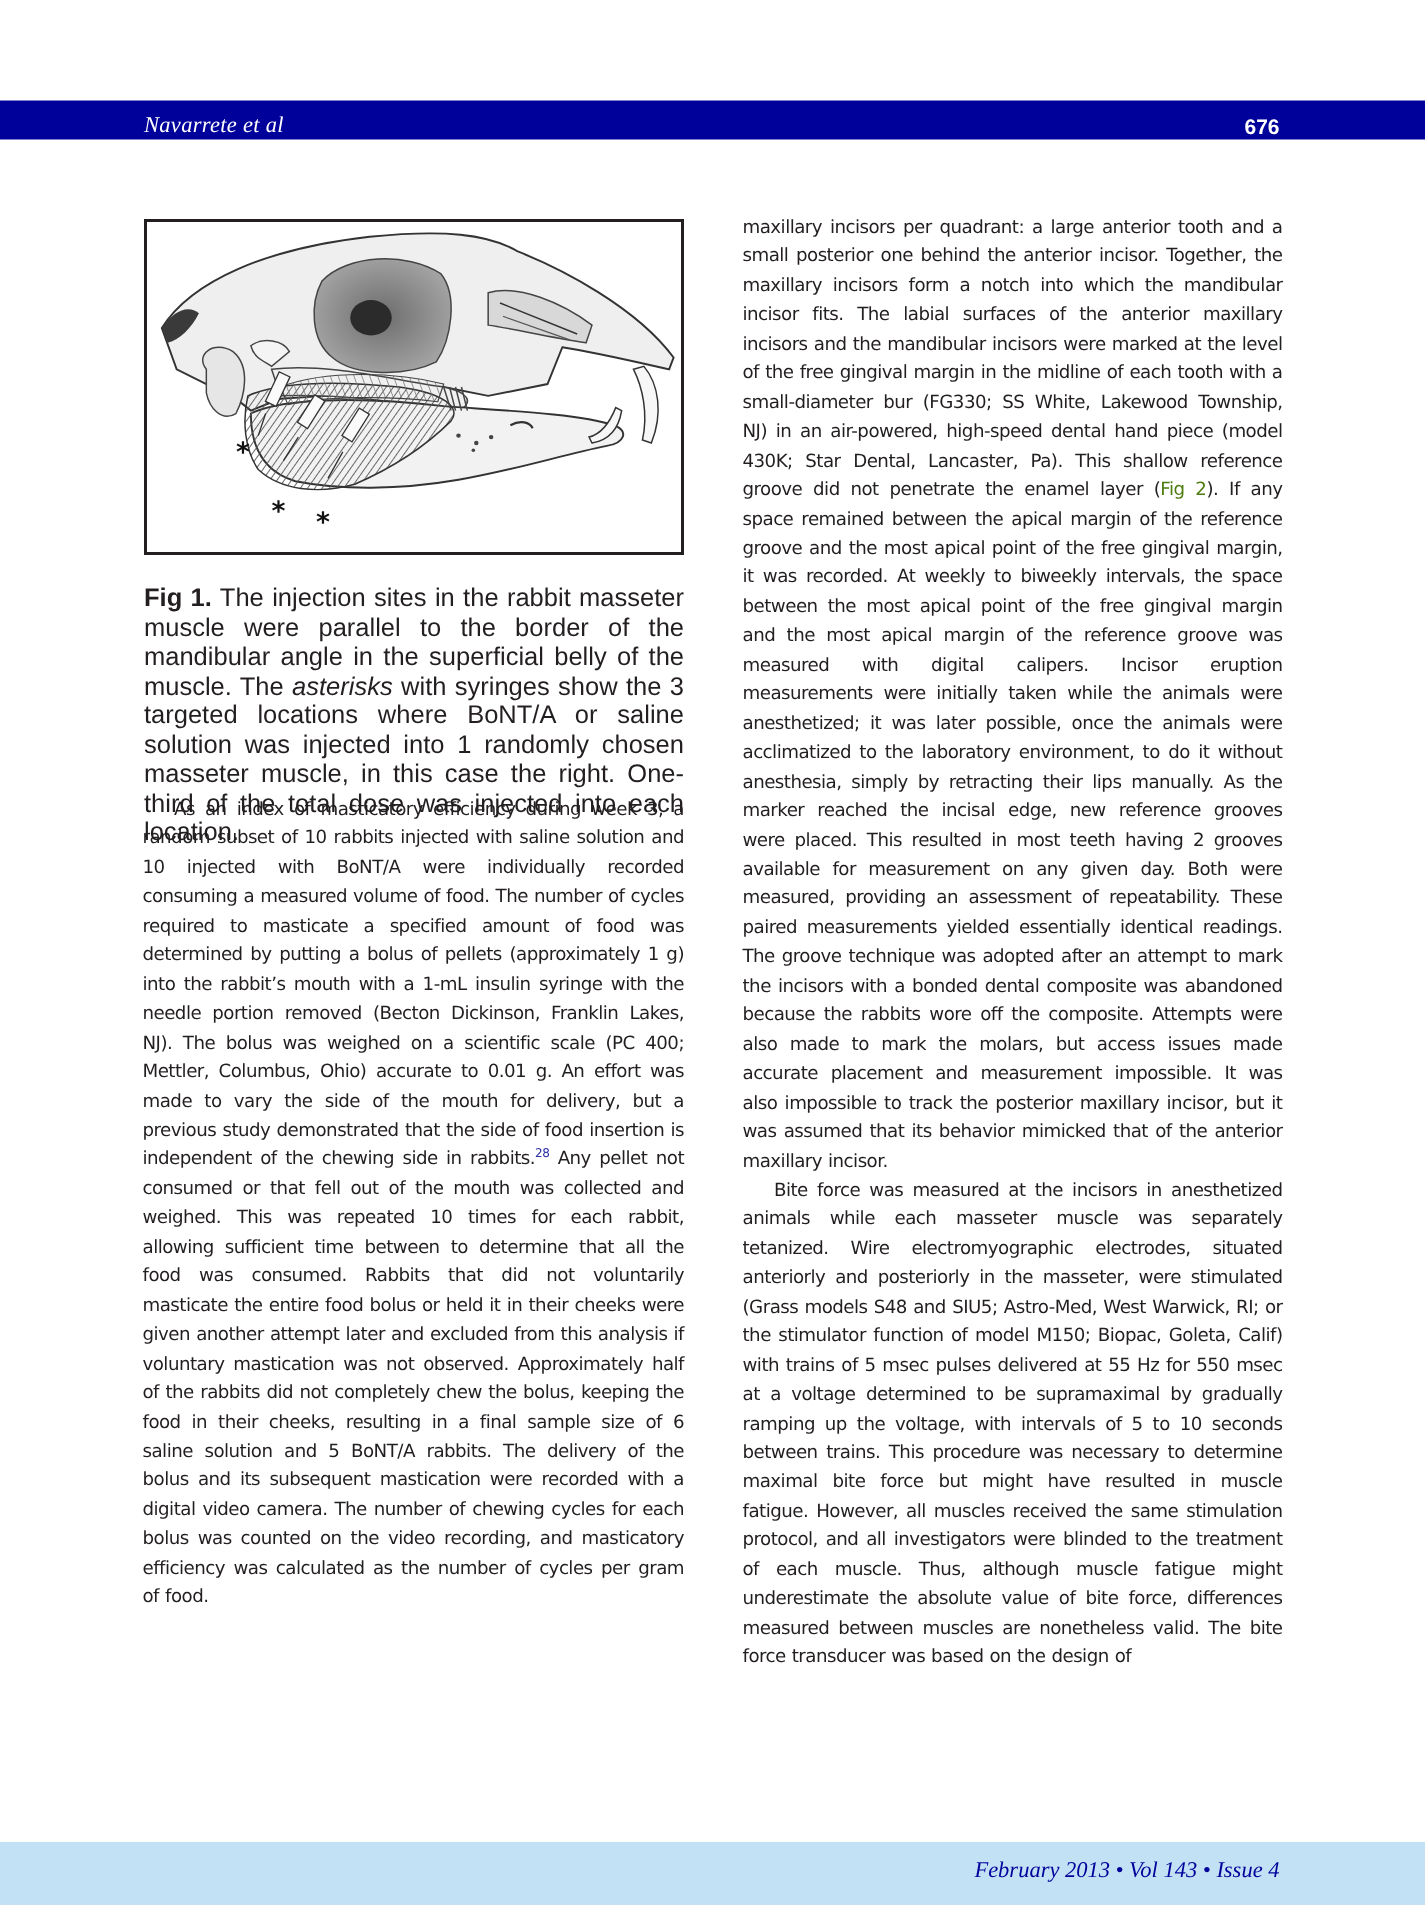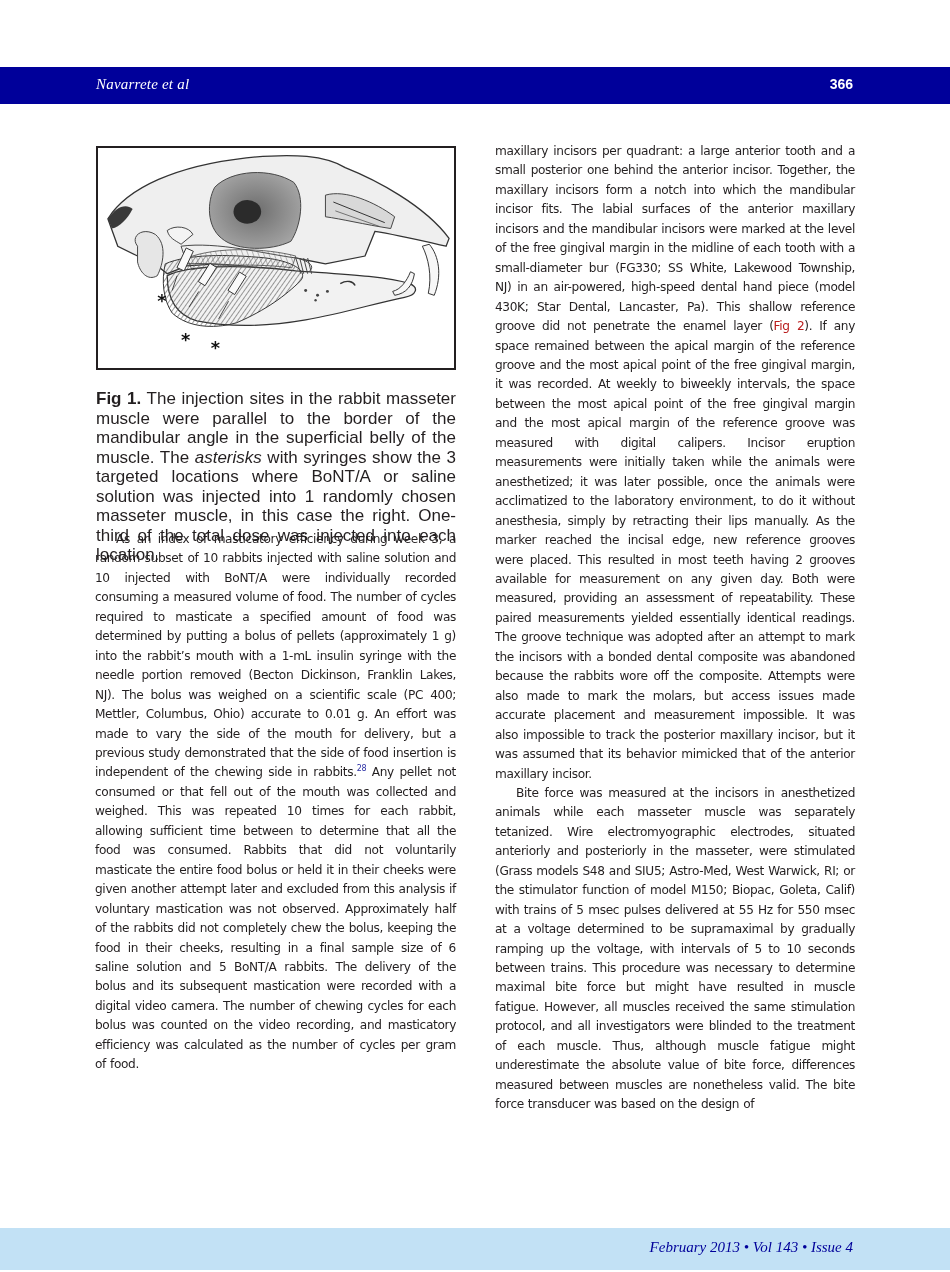--- a/index.html
+++ b/index.html
@@ -1,20 +1,20 @@
 <!DOCTYPE html>
 <html><head>
   <meta charset="utf-8">
   <style>
     * { margin: 0; padding: 0; box-sizing: border-box; }
     html, body { width: 950px; height: 1272px; background: #ffffff; overflow: hidden; }
     body { position: relative; font-family: "DejaVu Sans", sans-serif; color: #231f20; }
 
     .running-header {
-      position: absolute; left: 0; top: 67px; width: 950px; height: 37px;
+      position: absolute; left: 0; top: 67px; width: 950px; height: 26px;
       background: #00009a;
     }
     .running-header .authors {
       position: absolute; left: 96px; top: 9px;
       font-family: "Liberation Serif", serif; font-style: italic;
       font-size: 15px; color: #ffffff; letter-spacing: 0.2px;
     }
     .running-header .page-number {
       position: absolute; right: 97px; top: 9px;
       font-family: "Liberation Sans", sans-serif; font-weight: bold;
@@ -36,21 +36,21 @@
     .caption em { font-style: italic; }
 
     .body-text {
       font-family: "DejaVu Sans", sans-serif; font-size: 12.15px;
       line-height: 19.45px; text-align: justify; color: #231f20;
       letter-spacing: -0.35px; word-spacing: 0.5px;
     }
     .body-text p { text-indent: 0; }
     .body-text p.indent { text-indent: 21px; }
     .body-text sup { font-size: 8px; color: #2b2fa5; vertical-align: 5px; line-height: 0; }
-    .body-text a { color: #b91c1c; text-decoration: none; }
+    .body-text a { color: #4d7c0f; text-decoration: none; }
 
     .left-body { position: absolute; left: 95px; top: 530px; width: 361px; }
     .right-body { position: absolute; left: 495px; top: 142px; width: 360px; }
 
     .running-footer {
       position: absolute; left: 0; top: 1228px; width: 950px; height: 42px;
       background: #c2e1f5;
     }
     .running-footer .journal {
       position: absolute; left: 96px; top: 11px;
@@ -61,21 +61,21 @@
       position: absolute; right: 97px; top: 11px;
       font-family: "Liberation Serif", serif; font-style: italic;
       font-size: 15px; color: #00009a;
     }
   </style>
 </head>
 <body>
 
 <div class="running-header">
   <span class="authors">Navarrete et al</span>
-  <span class="page-number">366</span>
+  <span class="page-number">676</span>
 </div>
 
 <div class="figure">
   <svg viewBox="0 0 360 224" preserveAspectRatio="none">
     <defs>
       <pattern id="hatch" width="4" height="4" patternUnits="userSpaceOnUse" patternTransform="rotate(35)">
         <line x1="0" y1="0" x2="0" y2="4" stroke="#555" stroke-width="1.2"></line>
       </pattern>
       <pattern id="hatch2" width="5" height="5" patternUnits="userSpaceOnUse" patternTransform="rotate(-20)">
         <line x1="0" y1="0" x2="0" y2="5" stroke="#777" stroke-width="1"></line>

